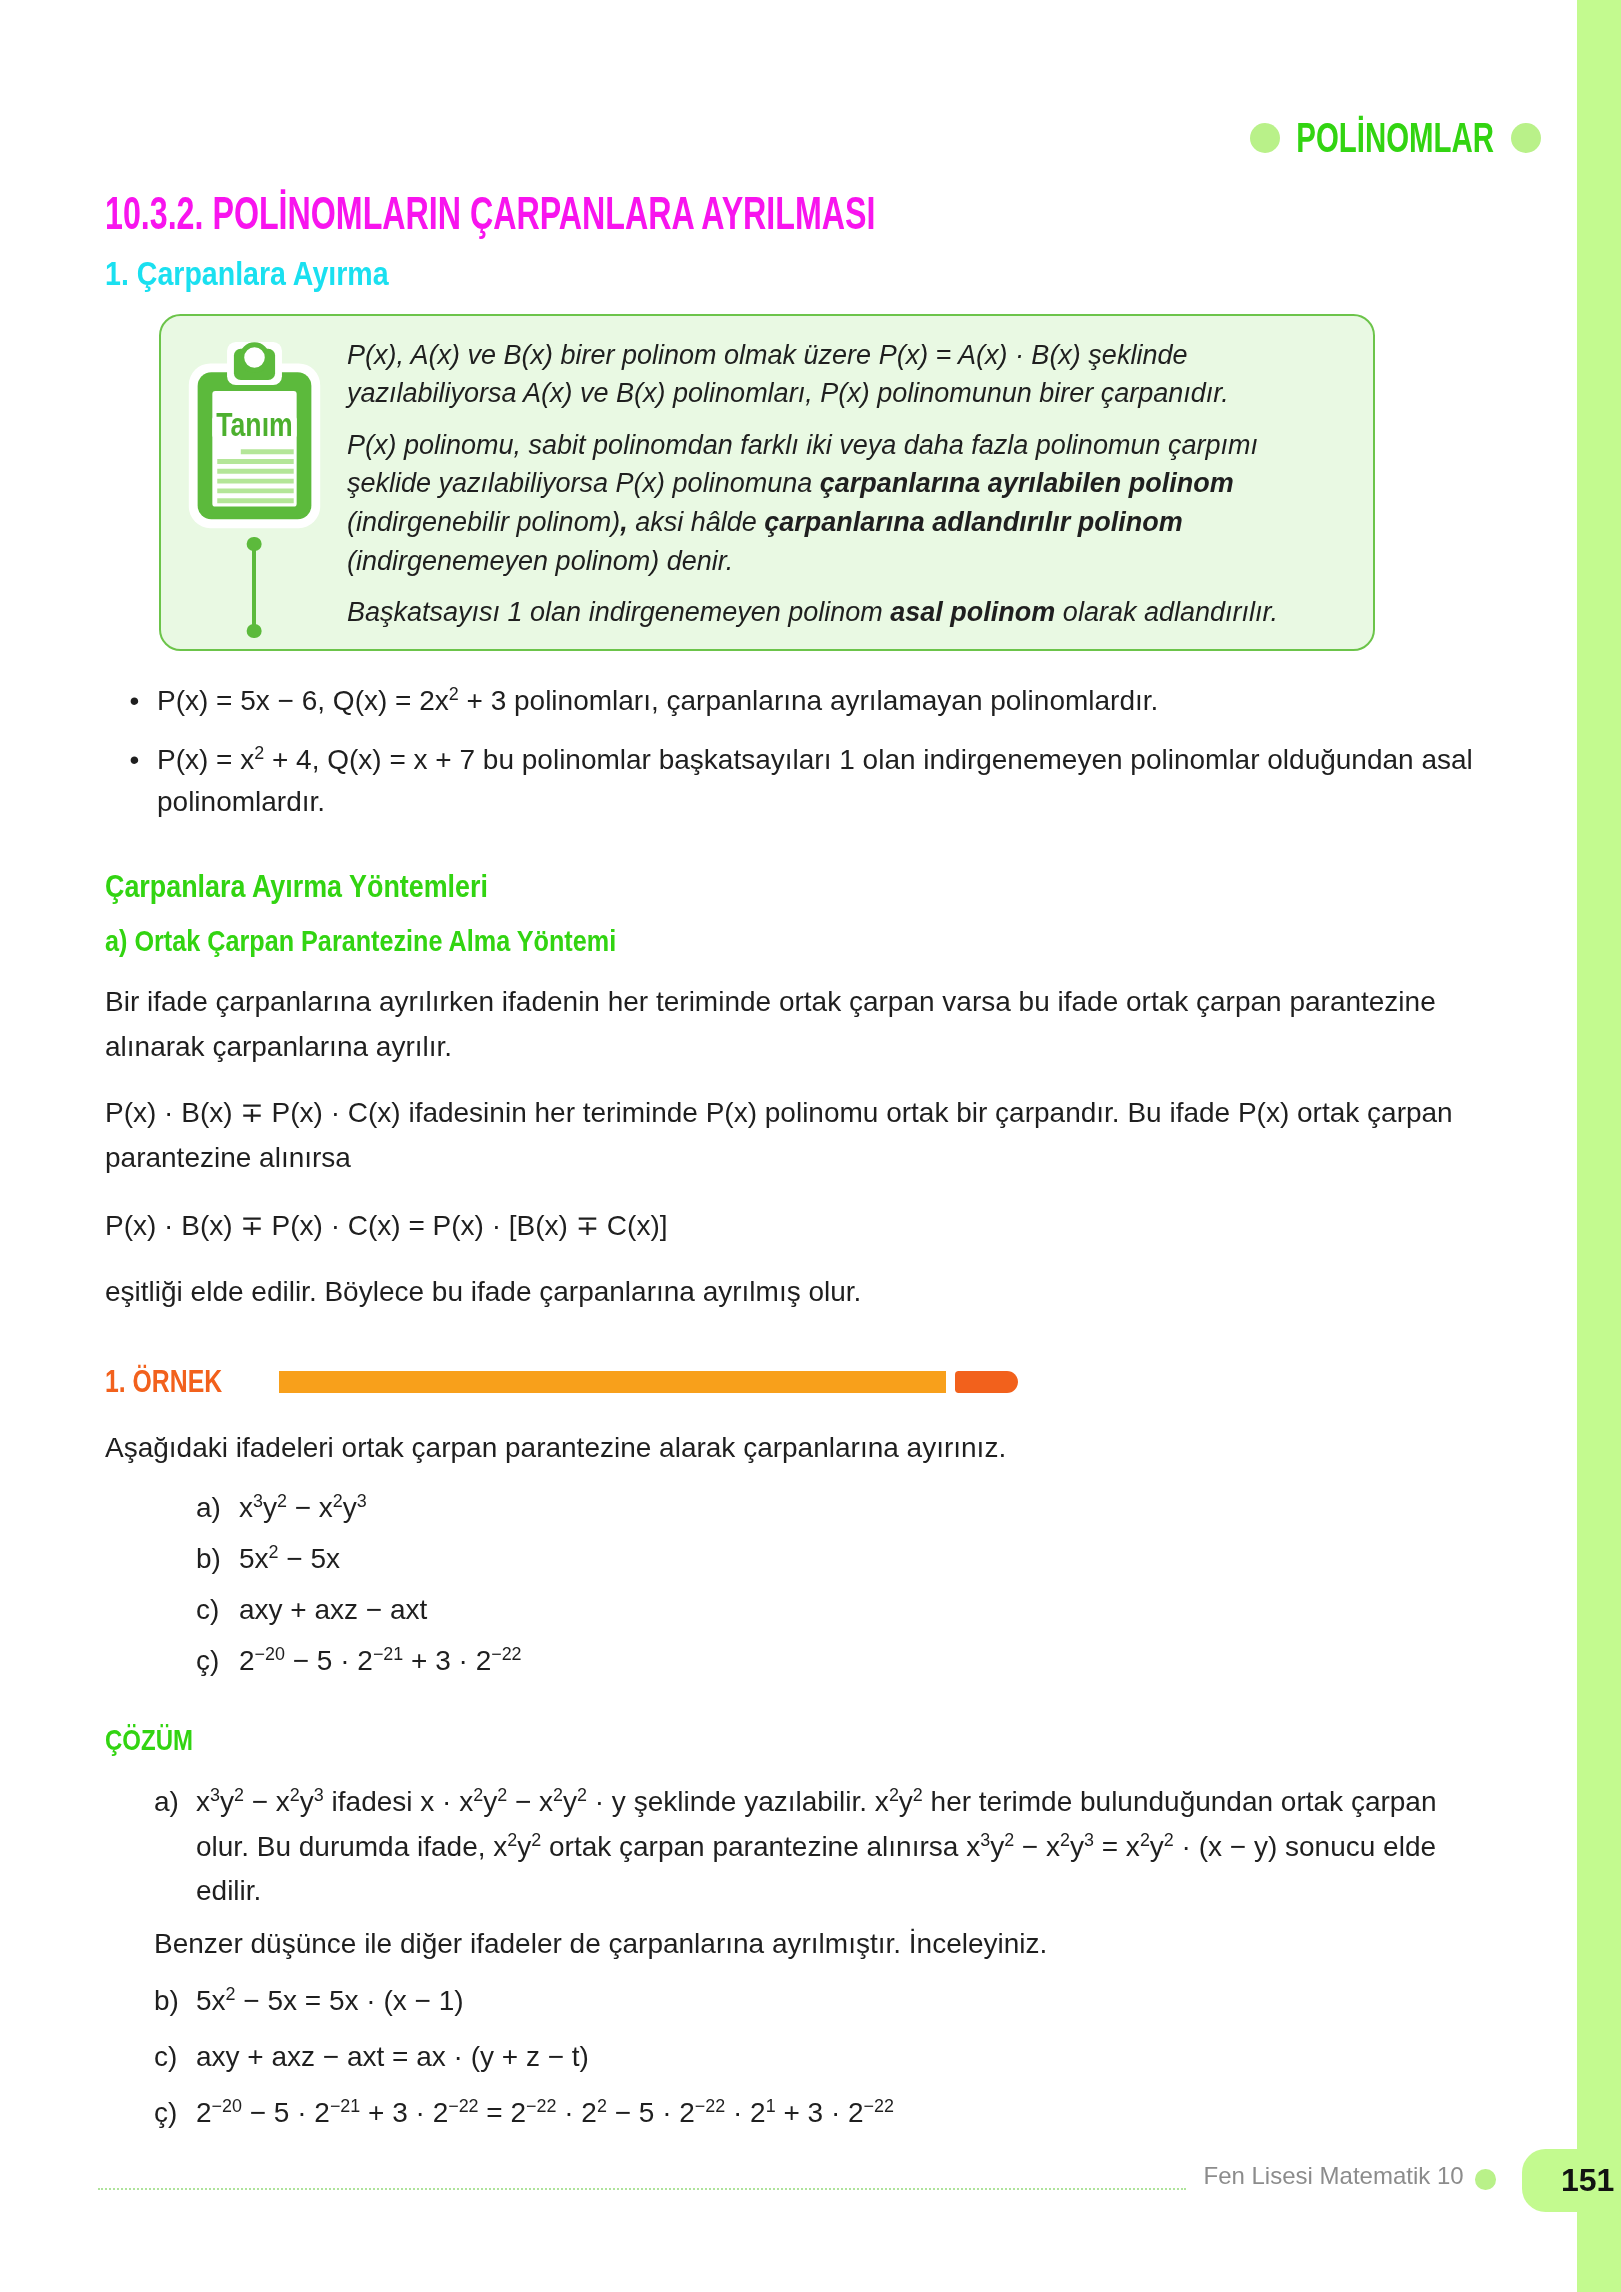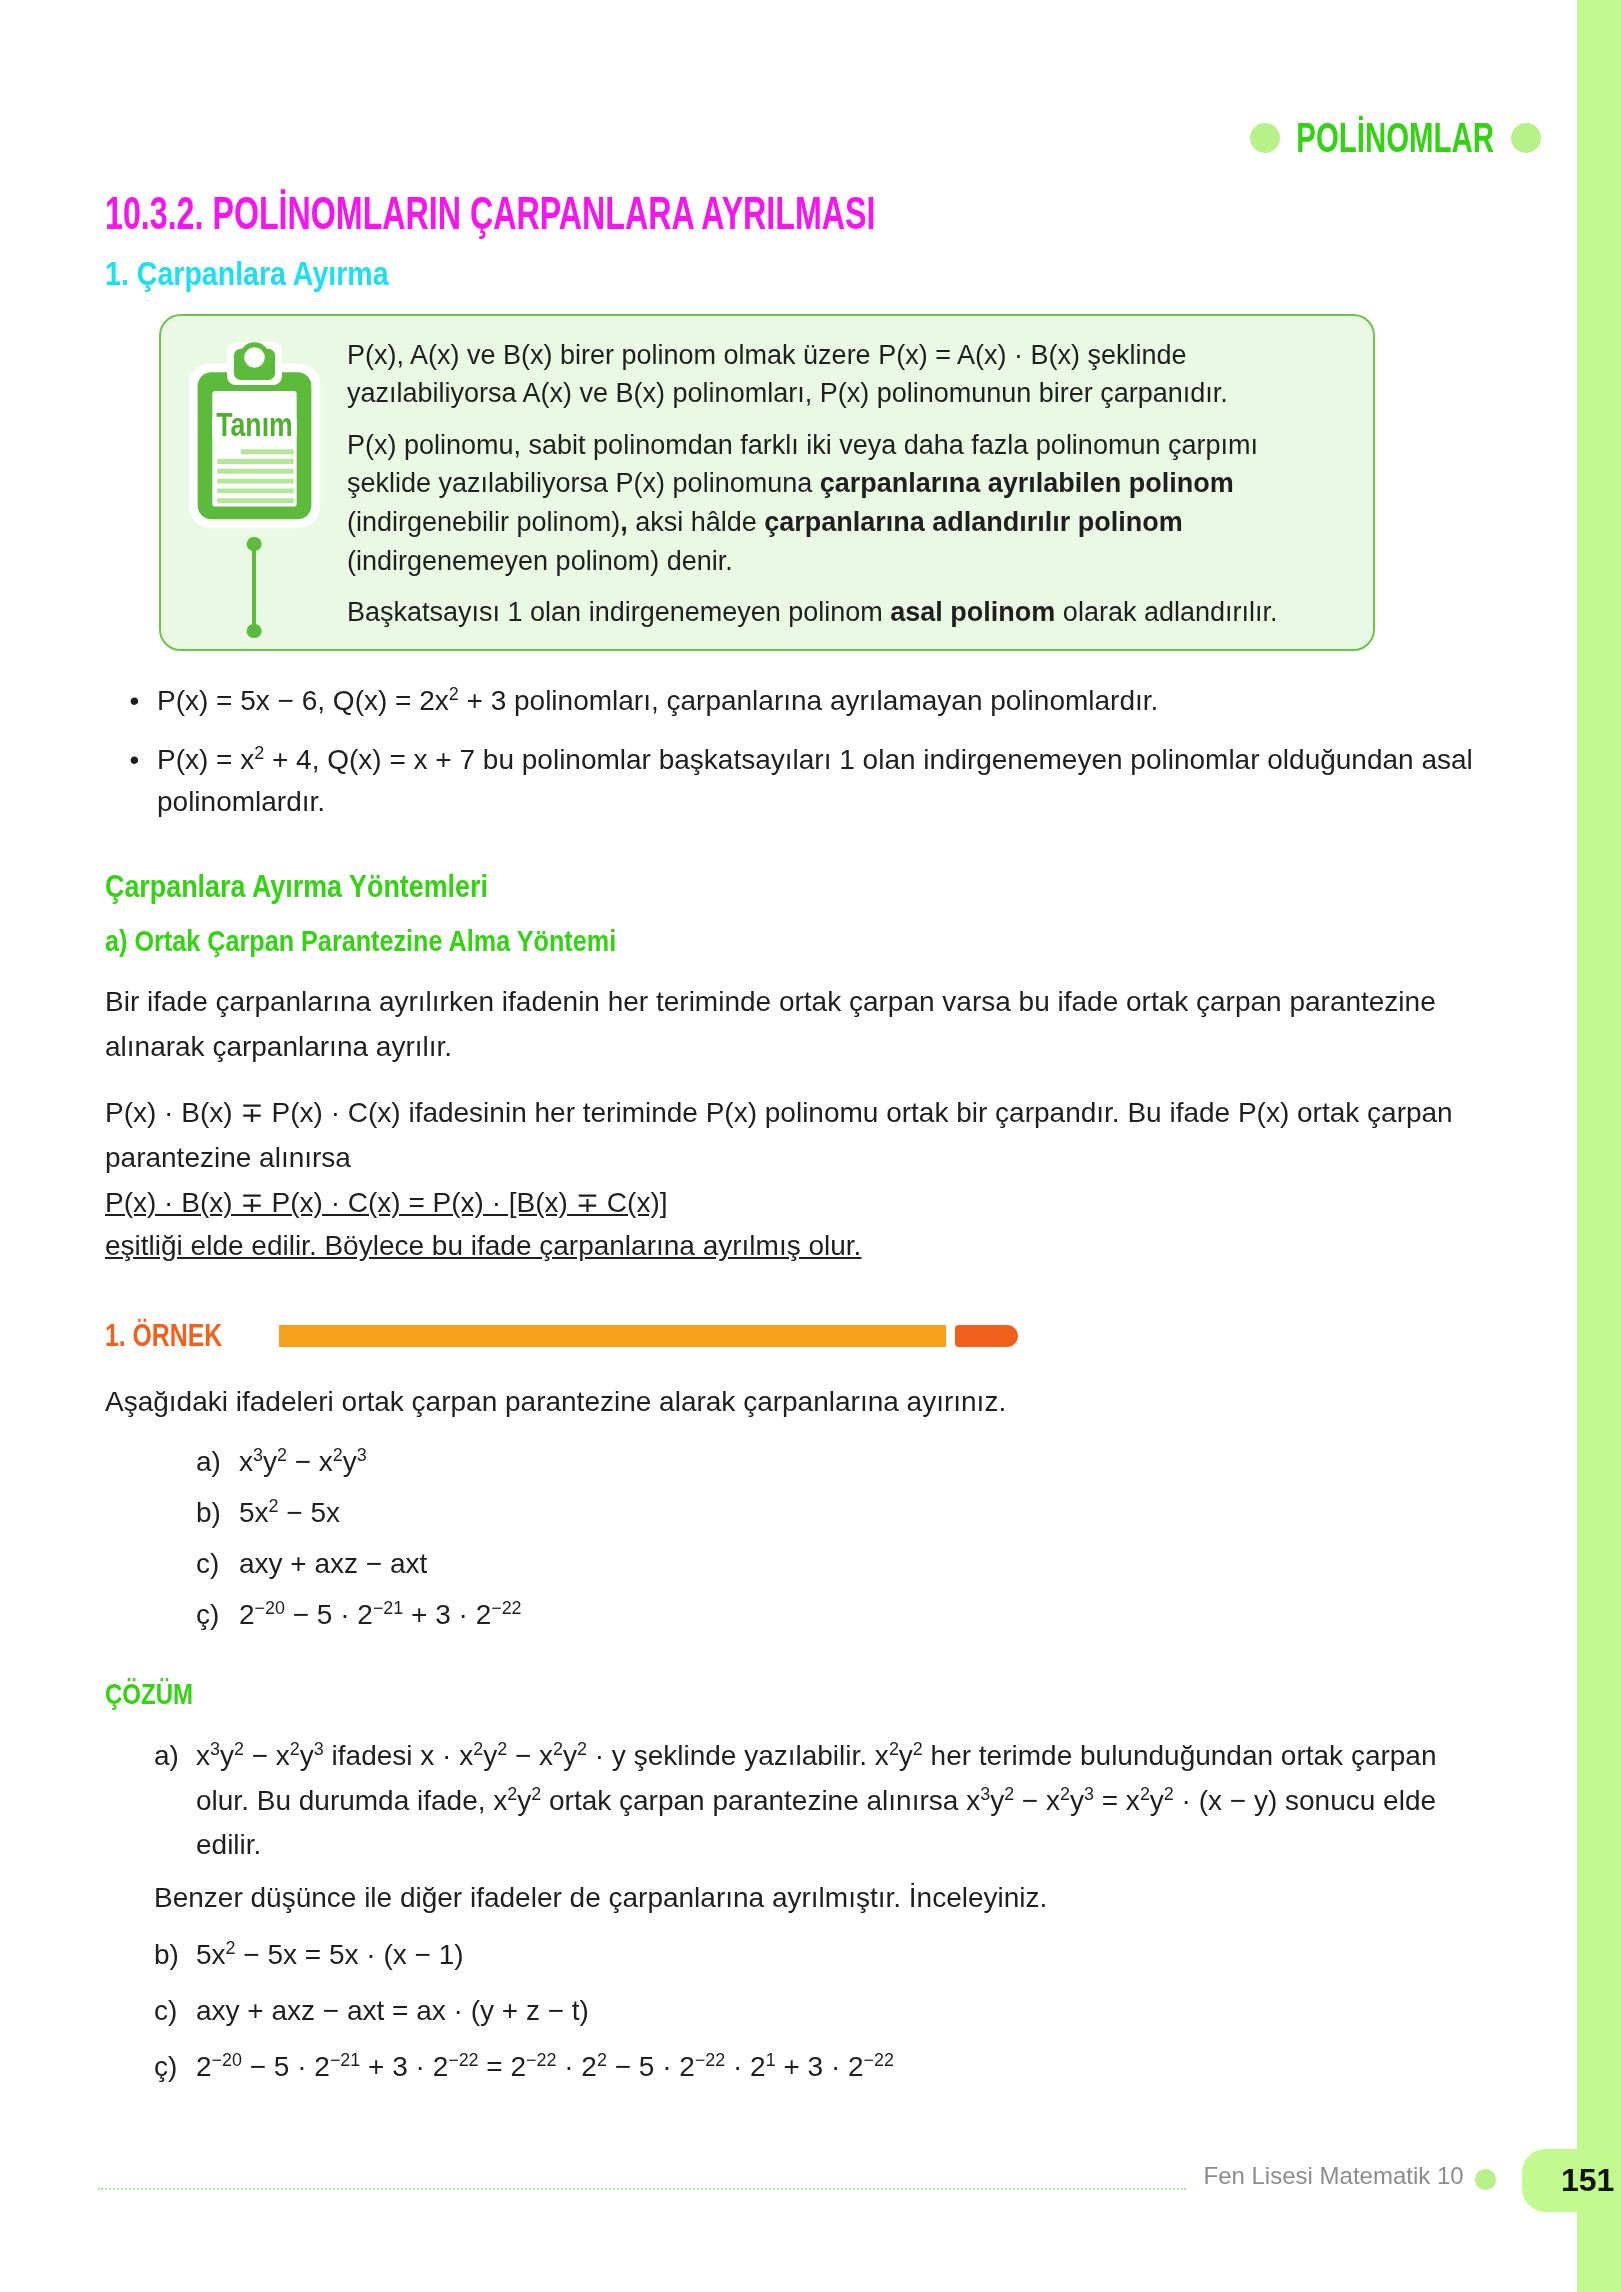--- a/index.html
+++ b/index.html
@@ -28,36 +28,36 @@
   
   .def-box { box-sizing:border-box; margin:21.6px 0 0 54px; width:1216px; min-height:325px;
     background:#e9f9e3; border:2.9px solid #6cc44a; border-radius:21.6px;
     display:flex; padding:19.6px 25.5px 17.6px 0; }
   .def-icon-col { width:186px; flex:none; display:flex; flex-direction:column; align-items:center; }
   .def-connector { width:4.9px; background:#5cba3c; border-radius:2.9px; flex:1; min-height:86px; margin-top:7.8px; position:relative; }
   .def-connector::before, .def-connector::after { content:""; position:absolute; left:50%;
     transform:translateX(-50%); width:14.7px; height:14.7px; border-radius:50%; background:#5cba3c; }
   .def-connector::before { top:-6.9px; } .def-connector::after { bottom:-6.9px; }
   .def-text { flex:1; font-size:27px; line-height:1.43; padding-right:3.9px; }
-  .def-text p { margin:0 0 12.7px; }
+  .def-text p { margin:0 0 12.7px;font-style:italic; }
   .def-text p:last-child { margin-bottom:0; }
 
   
   .bullet-list { list-style:none; margin:29px 0 0; padding:0; }
   .bullet-list li { position:relative; padding-left:52px; margin-bottom:16.7px;
     font-size:28px; line-height:1.5; }
   .bullet-list li::before { content:"•"; position:absolute; left:24.5px; top:0; }
 
   .green-heading { margin:45px 0 0; font-size:32px; font-weight:bold; color:#32d411;
     transform:scaleX(0.84); transform-origin:left; white-space:nowrap; }
   .green-subheading { margin:19.6px 0 0; font-size:30px; font-weight:bold; color:#32d411;
     transform:scaleX(0.84); transform-origin:left; white-space:nowrap; }
 
   .body-p { margin:21.6px 0 0; font-size:28px; line-height:1.6; }
-  .formula-p { margin:1px 0 0; font-size:28px; line-height:1.5;text-decoration:underline; }
+  .formula-p { margin:24px 0 0; font-size:28px; line-height:1.5; }
 
   
   .ornek-row { display:flex; align-items:center; margin-top:51px; }
   .ornek-label { width:174px; flex:none; font-size:31px; font-weight:bold; color:#f2611c;
     transform:scaleX(0.80); transform-origin:left; white-space:nowrap; }
   .ornek-bar { width:667px; height:21.6px; background:#f8a01b; }
   .ornek-cap { width:63px; height:21.6px; background:#f2611c; margin-left:8.8px;
     border-radius:4.9px 14.7px 14.7px 4.9px; }
 
   .example-prompt { margin:27.4px 0 0; font-size:28px; line-height:1.5; }

